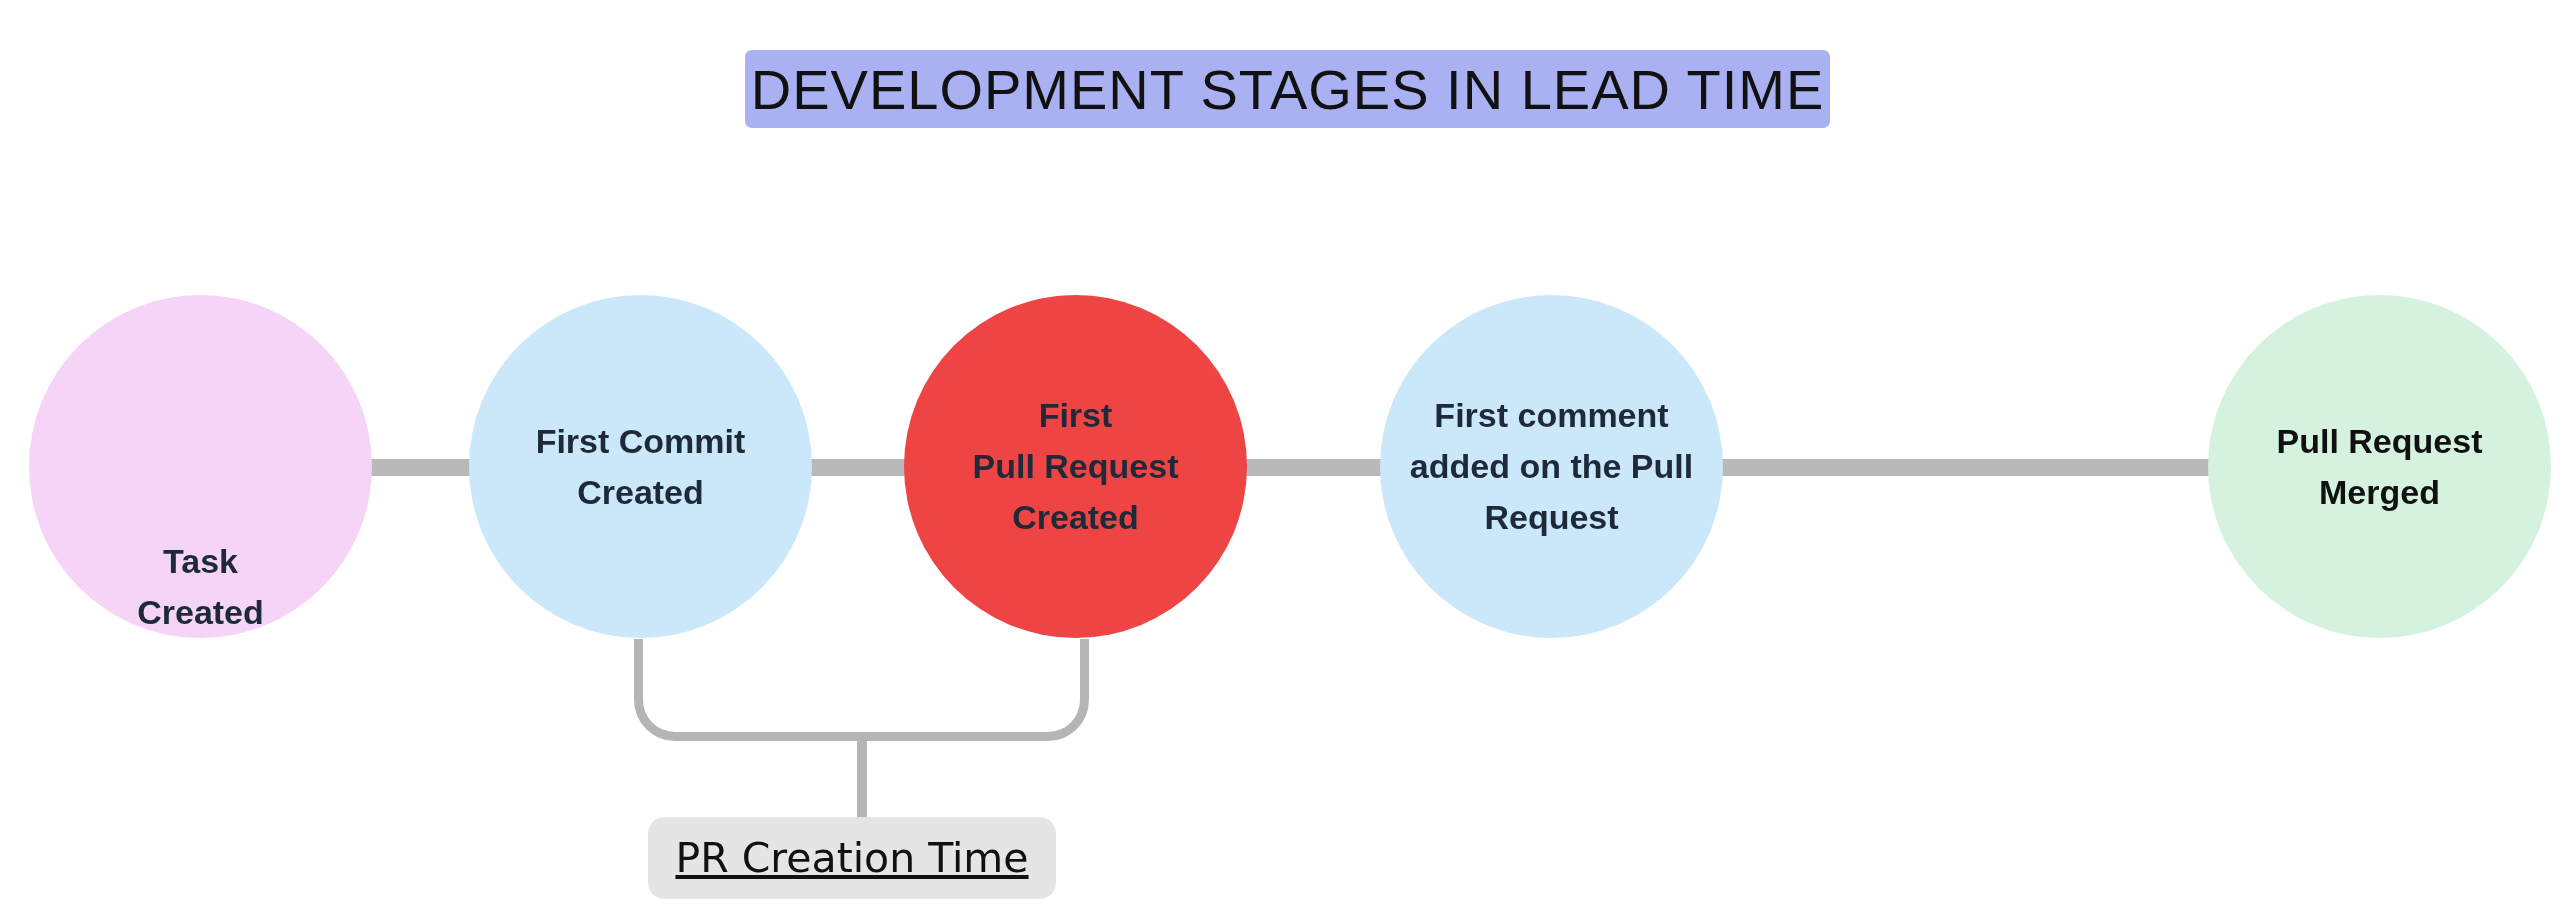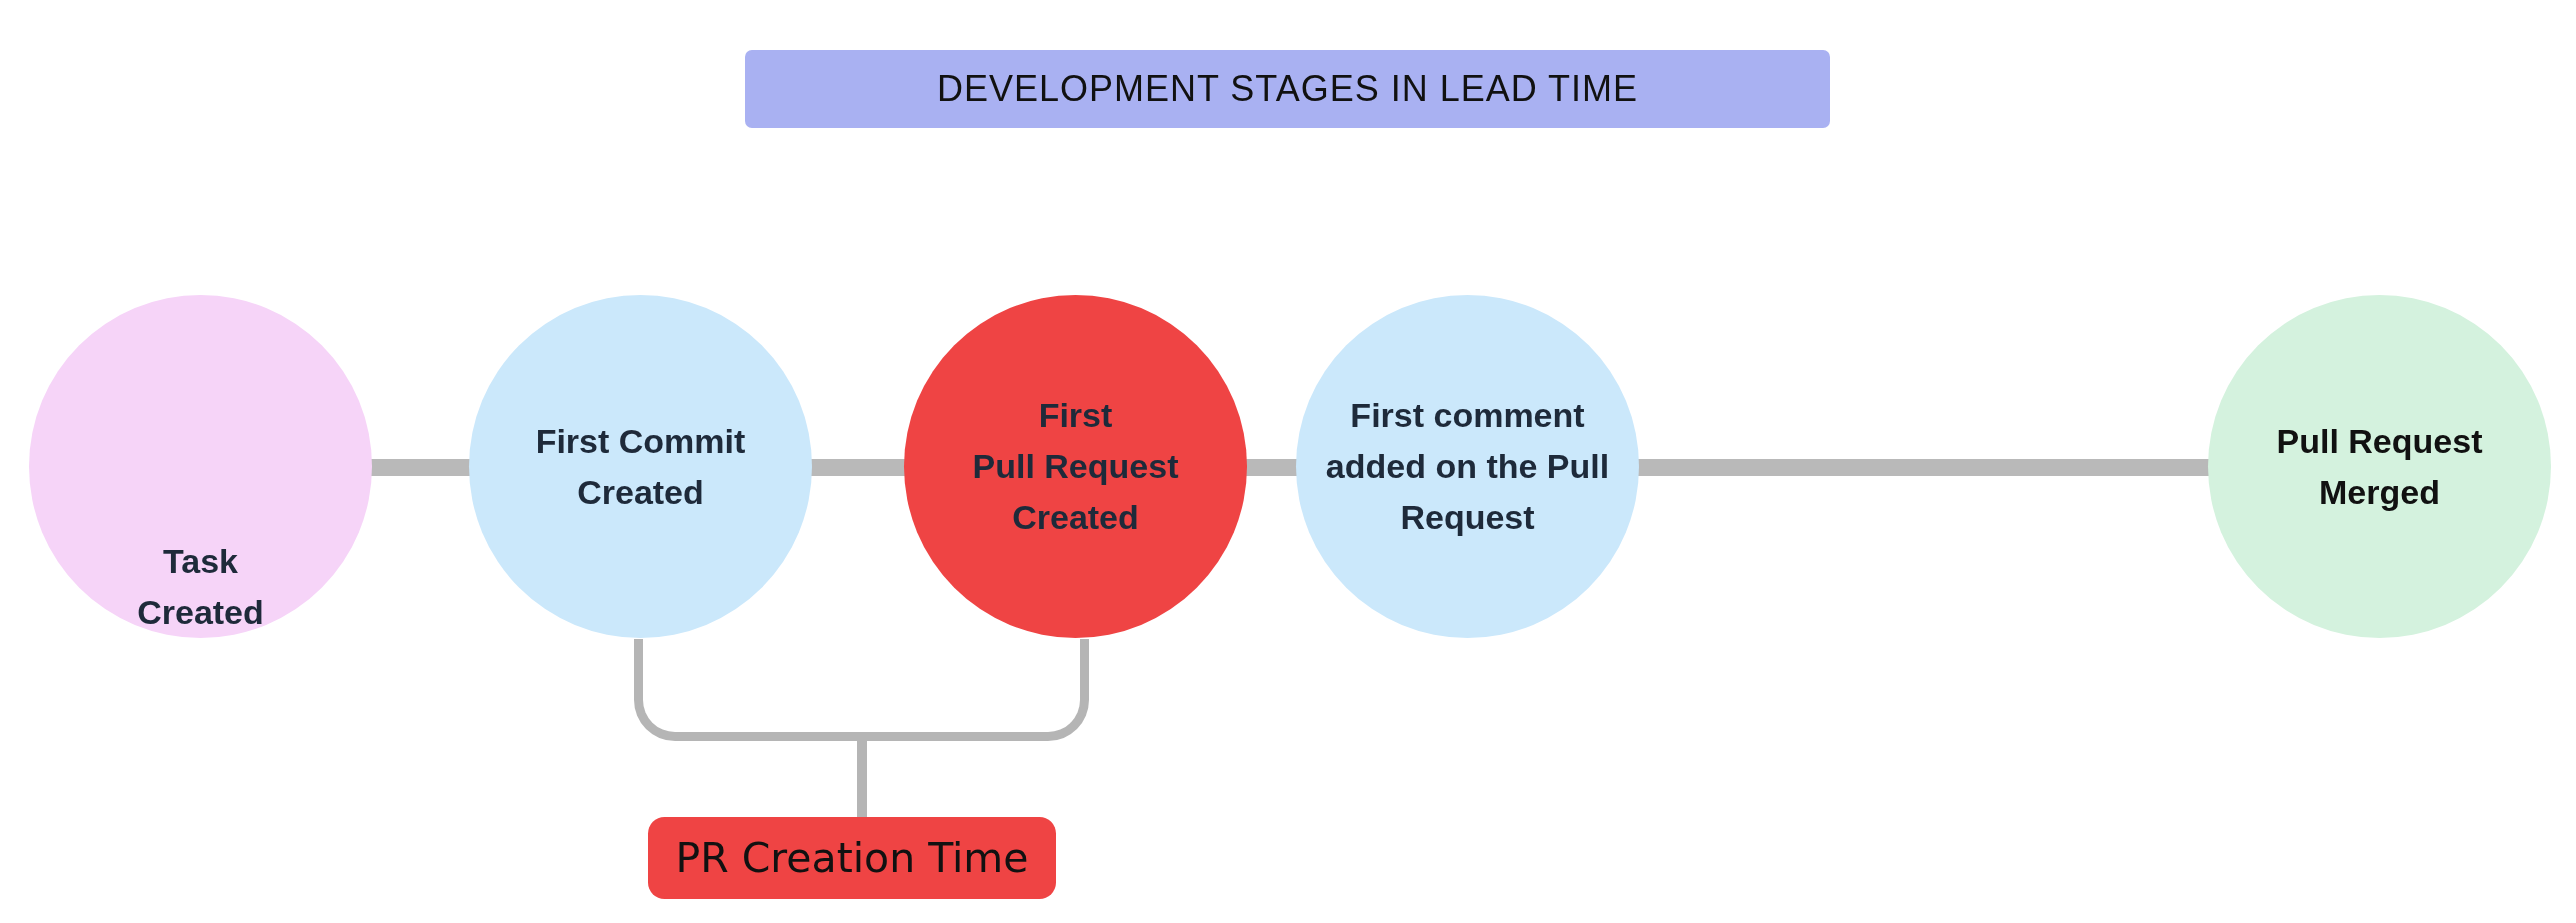--- a/index.html
+++ b/index.html
@@ -12,21 +12,21 @@
     font-family: "Liberation Sans", sans-serif;
   }
 
   
   .title-box {
     position: absolute;
     left: 745px; top: 50px;
     width: 1085px; height: 78px;
     border-radius: 6.9px;
     display: flex; align-items: center; justify-content: center;
-    font-size: 36px; font-weight: 400; letter-spacing: 1px;
+    font-size: 56px; font-weight: 400; letter-spacing: 1px;
     white-space: nowrap;
   }
 
   
   .connector {
     position: absolute;
     left: 201px; top: 459px;
     width: 2179px; height: 17px;
     z-index: 0;
   }
@@ -41,21 +41,21 @@
     z-index: 1;
   }
   .node-label {
     font-size: 34px; font-weight: 700; line-height: 1.5;
     text-align: center; white-space: pre-line;
     max-width: 330px;
   }
   .node-1 { left: 29px; align-items: flex-end; }
   .node-2 { left: 469px; }
   .node-3 { left: 904px; }
-  .node-4 { left: 1296px; }
+  .node-4 { left: 1380px; }
   .node-5 { left: 1776px; }
   .node-6 { left: 2208px; }
 
   
   .bracket {
     position: absolute;
     left: 634px; top: 639px;
     width: 455px; height: 102px;
     box-sizing: border-box;
     border-left: 9.6px solid; border-right: 9.6px solid; border-bottom: 9.6px solid;
@@ -117,16 +117,16 @@
 
   <div class="node node-6" style="background: rgb(212, 242, 222); color: rgb(17, 17, 17);">
     <span class="node-label">Pull Request
 Merged</span>
   </div>
 
   <div class="bracket" style="border-color: rgb(181, 181, 181);"></div>
 
   <div class="bracket-stem" style="background: rgb(181, 181, 181);"></div>
 
-  <div class="annotation" style="background: #ef4444; color: rgb(17, 17, 17);">PR Creation Time</div>
+  <div class="annotation" style="background: #e5e5e5; color: rgb(17, 17, 17); text-decoration: underline;">PR Creation Time</div>
 
 </div>
 
 
 </body></html>

